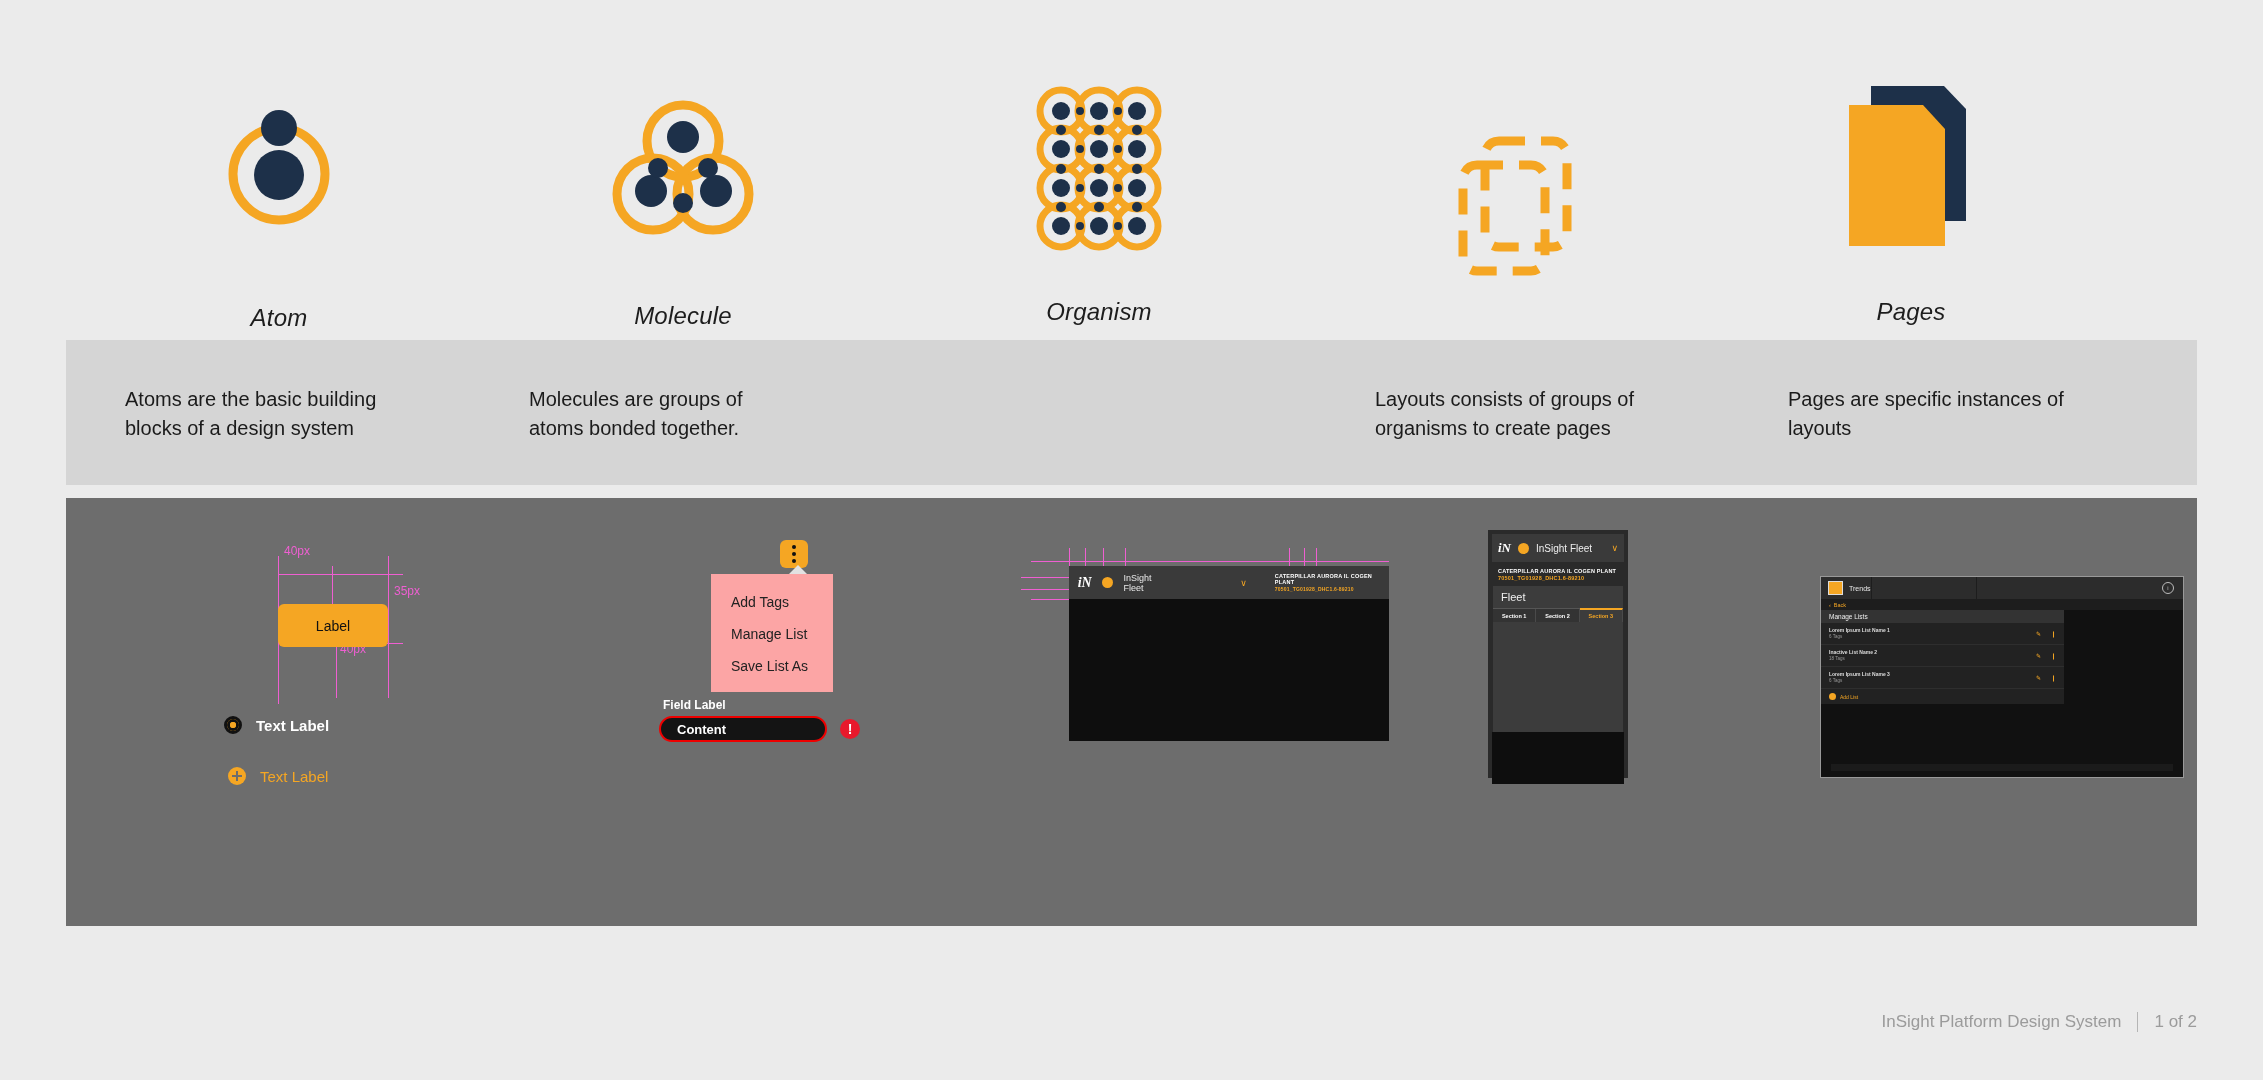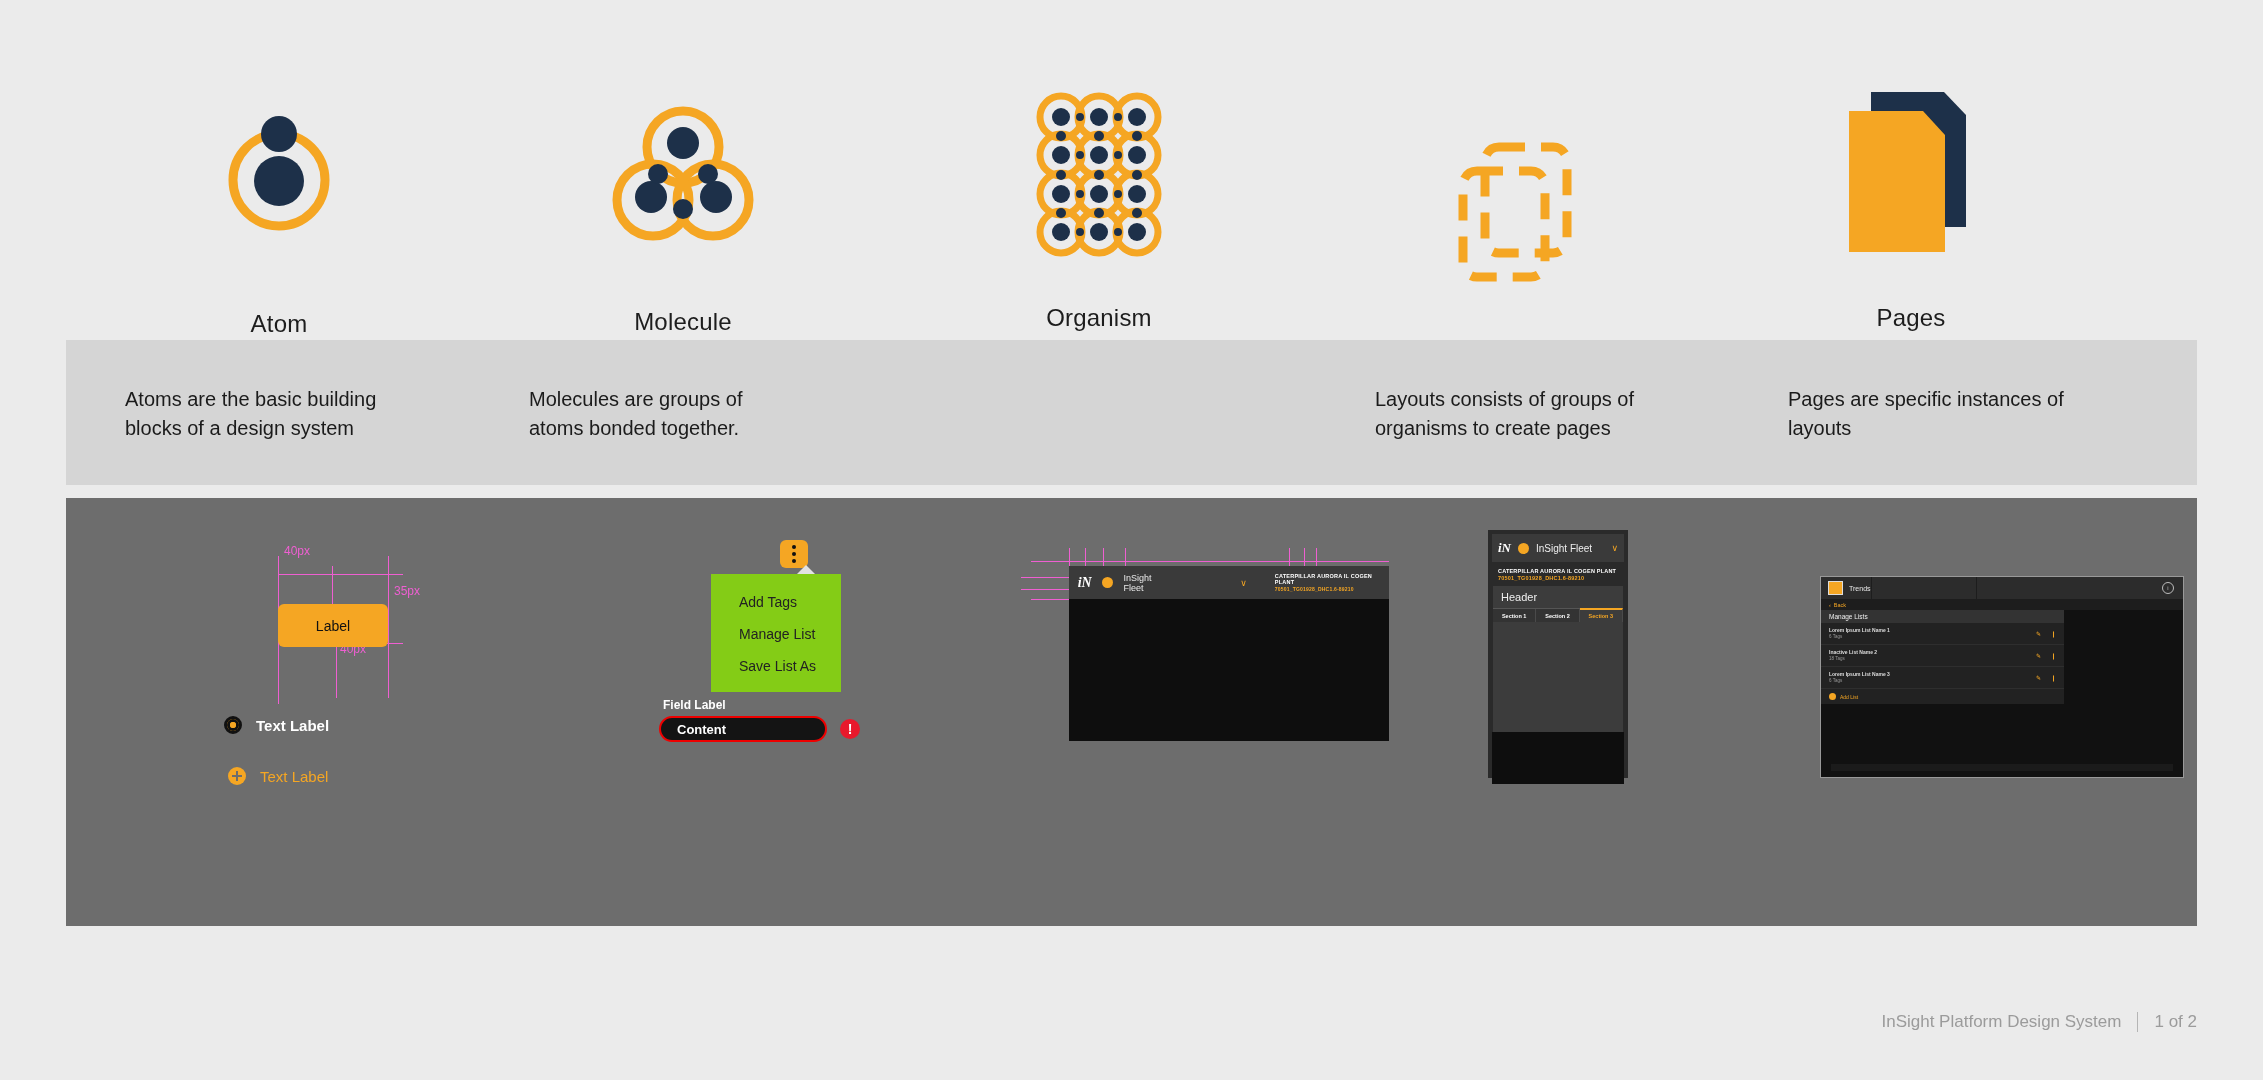--- a/index.html
+++ b/index.html
@@ -7,21 +7,21 @@
     width:2263px;height:1080px;
     background:#ebebeb;
     font-family:"Liberation Sans", sans-serif;
     overflow:hidden;
     position:relative;
   }
   .stage{position:absolute;left:0;top:0;width:2263px;height:1080px;}
 
   
   .icon-row{position:absolute;left:66px;top:0;width:2131px;height:340px;}
-  .col{position:absolute;top:14px;width:426px;height:328px;}
+  .col{position:absolute;top:8px;width:426px;height:328px;font-style:italic;}
   .col.c0{left:0;}
   .col.c1{left:404px;}
   .col.c2{left:820px;}
   .col.c3{left:1236px;margin-top:40px;}
   .col.c4{left:1632px;}
 
   .icon-wrap{position:absolute;left:0;right:0;top:60px;height:200px;display:flex;align-items:center;justify-content:center;}
   .icon-caption{
     position:absolute;left:0;right:0;text-align:center;
     font-size:24px;color:#1d1d1d;letter-spacing:.2px;
@@ -83,22 +83,22 @@
 
   
   .ex-mol{position:absolute;left:500px;top:28px;width:400px;height:380px;}
   .kebab{
     position:absolute;left:214px;top:14px;width:28px;height:28px;
     background:#f5a623;border-radius:6px;
     display:flex;flex-direction:column;align-items:center;justify-content:center;gap:3px;
   }
   .kebab i{width:4px;height:4px;border-radius:50%;background:#111;display:block;}
   .menu{
-    position:absolute;left:145px;top:48px;width:118px;background:#84cc16;
-    padding:12px 0 10px 12px;
+    position:absolute;left:145px;top:48px;width:118px;background:#fca5a5;
+    padding:12px 0 10px 4px;
   }
   .menu::before{
     content:"";position:absolute;right:26px;top:-9px;
     border-left:9px solid transparent;border-right:9px solid transparent;
     border-bottom:9px solid #e2e2e2;
   }
   .menu-item{
     font-size:14px;color:#222;padding:8px 0 8px 16px;
   }
   .field-label{position:absolute;left:97px;top:172px;font-size:12px;color:#fff;font-weight:bold;}
@@ -375,21 +375,21 @@
           <span class="ph-logo">iN</span>
           <span class="globe"></span>
           <span class="ph-title">InSight Fleet</span>
           <span class="ph-chev">∨</span>
         </div>
         <div class="ph-plant">
           <div class="p1">CATERPILLAR AURORA IL COGEN PLANT</div>
           <div class="p2">70501_TG01928_DHC1.6-89210</div>
         </div>
         <div class="ph-body">
-          <div class="ph-header">Header</div>
+          <div class="ph-header">Fleet</div>
           <div class="ph-tabs">
             <div class="ph-tab">Section 1</div>
             <div class="ph-tab">Section 2</div>
             <div class="ph-tab active">Section 3</div>
           </div>
         </div>
         <div class="ph-rest"></div>
       </div>
     </div>
 

